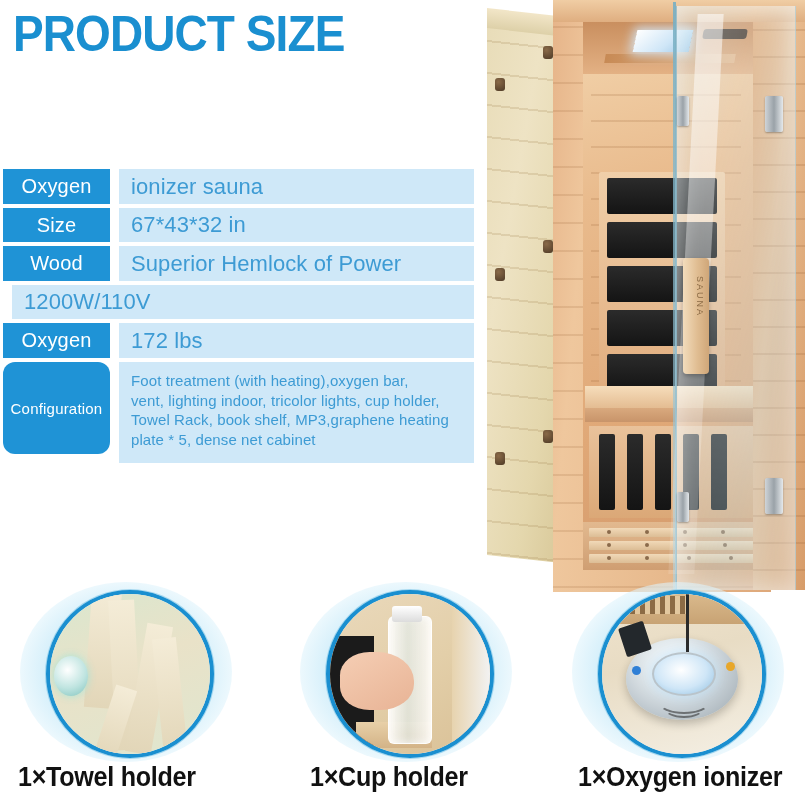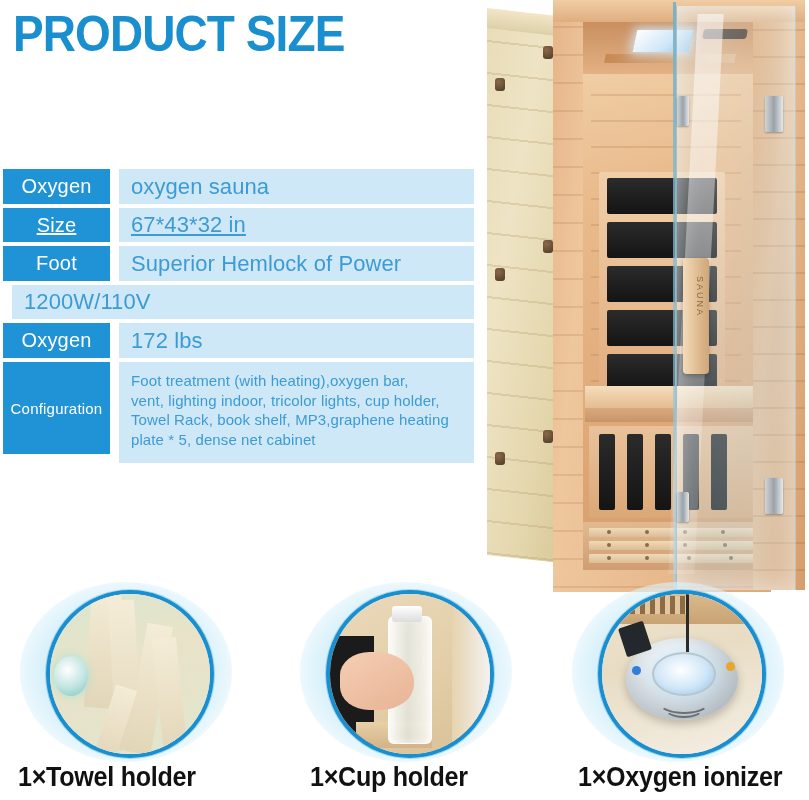--- a/index.html
+++ b/index.html
@@ -23,32 +23,32 @@
   #spec-table{
     position:absolute;left:3px;top:169px;width:471px;
   }
   .spec-row{display:flex;align-items:stretch;margin-bottom:4px;}
   .spec-label{
     width:107px;flex:0 0 107px;
     background:#1f93d6;color:#ffffff;
     display:flex;align-items:center;justify-content:center;
     font-size:20px;letter-spacing:.2px;
   }
-  .spec-row.r-config .spec-label{font-size:15px;}
+  .spec-row.r-config .spec-label{font-size:15px;border-radius:12px;}
   .spec-value{
     flex:1 1 auto;margin-left:9px;
     background:#cfe8f8;color:#3d9bd4;
     display:flex;align-items:center;
     padding:0 0 0 12px;
     font-size:22px;letter-spacing:.1px;
   }
   .spec-row.r-models .spec-label,
   .spec-row.r-models .spec-value{height:35px;}
   .spec-row.r-size .spec-label,
-  .spec-row.r-size .spec-value{height:34px;text-decoration:underline;}
+  .spec-row.r-size .spec-value{height:34px;}
   .spec-row.r-wood .spec-label,
   .spec-row.r-wood .spec-value{height:35px;}
   .spec-row.r-power .spec-label,
   .spec-row.r-power .spec-value{height:34px;}
   .spec-row.r-weight .spec-label,
   .spec-row.r-weight .spec-value{height:35px;}
   .spec-row.r-config .spec-label,
   .spec-row.r-config .spec-value{height:92px;}
   .spec-row.r-config .spec-value{
     display:block;font-size:15px;line-height:19.5px;
@@ -290,30 +290,30 @@
 </style>
 </head>
 <body>
 
 <div id="page-title">PRODUCT SIZE</div>
 
 <div id="spec-table">
 
   <div class="spec-row r-models">
     <div class="spec-label">Oxygen</div>
-    <div class="spec-value">oxygen sauna</div>
+    <div class="spec-value">ionizer sauna</div>
   </div>
 
   <div class="spec-row r-size">
     <div class="spec-label">Size</div>
     <div class="spec-value">67*43*32 in</div>
   </div>
 
   <div class="spec-row r-wood">
-    <div class="spec-label">Foot</div>
+    <div class="spec-label">Wood</div>
     <div class="spec-value">Superior Hemlock of Power</div>
   </div>
 
   <div class="spec-row r-power">
     <div class="spec-value">1200W/110V</div>
   </div>
 
   <div class="spec-row r-weight">
     <div class="spec-label">Oxygen</div>
     <div class="spec-value">172 lbs</div>

